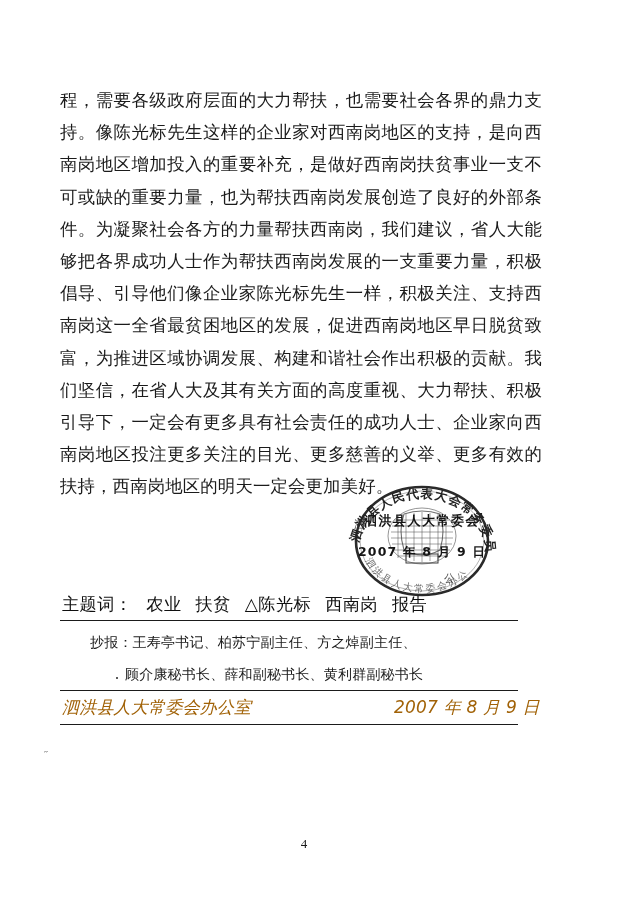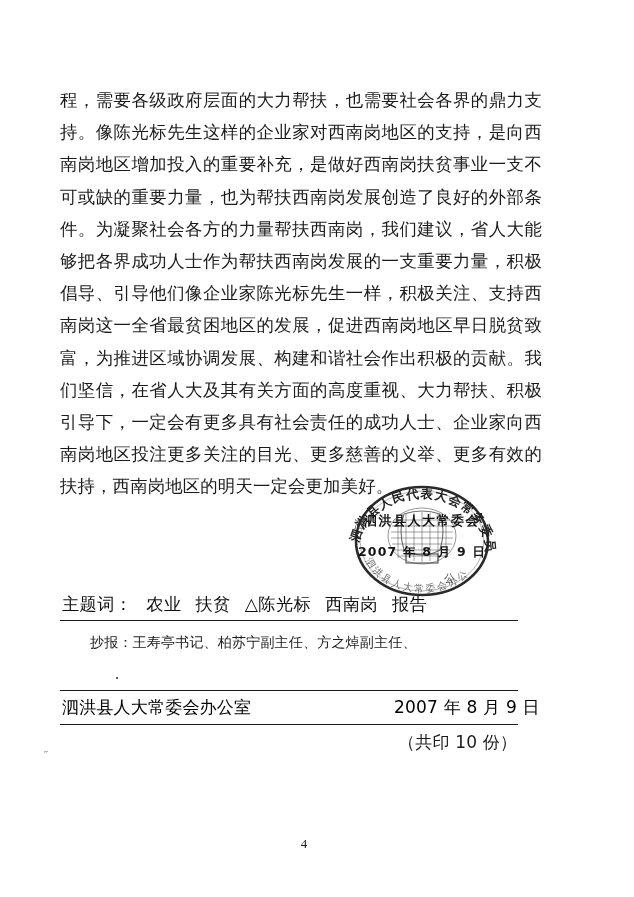--- a/index.html
+++ b/index.html
@@ -93,23 +93,24 @@
   }
   #rule-cc { top: 690px; }
 
   
   #issuer-row {
     position: absolute;
     left: 62px;
     top: 696px;
     width: 460px;
     font-size: 17px;
-    color: #000000;
+    color: #a16207;
     white-space: nowrap;
     letter-spacing: 0.2px;
+    font-style: italic;
   }
   #issuer-office { display: inline-block; }
   #issuer-date {
     display: inline-block;
     position: absolute;
     left: 332px;
     top: 0;
   }
   #rule-issuer { top: 724px; }
 
@@ -196,28 +197,28 @@
       <text x="112" y="104" font-family="'DejaVu Sans', sans-serif" font-size="11" fill="#2a2a2a" opacity="0.8">公</text>
     </svg>
   </div>
 
   <div id="subject-row">
     <span>主题词：</span><span class="sep"></span><span>农业</span><span class="sep"></span><span>扶贫</span><span class="sep"></span><span>△陈光标</span><span class="sep"></span><span>西南岗</span><span class="sep"></span><span>报告</span>
   </div>
   <div class="rule" id="rule-subject"></div>
 
   <div class="cc-line" id="cc-line-1"><span>抄报：</span><span>王寿亭书记、柏苏宁副主任、方之焯副主任、</span></div>
+  <div class="cc-line" id="cc-line-2">顾介康秘书长、薛和副秘书长、黄利群副秘书长</div>
   <div id="cc-dot"></div>
   <div class="rule" id="rule-cc"></div>
 
   <div id="issuer-row">
     <span id="issuer-office">泗洪县人大常委会办公室</span>
     <span id="issuer-date">2007 年 8 月 9 日</span>
   </div>
   <div class="rule" id="rule-issuer"></div>
 
-  <div id="copies-note">（共印 10 份）</div>
 
   <div id="scan-speck">′′</div>
 
   <div id="page-number">4</div>
 
 </div>
 
 </body></html>

